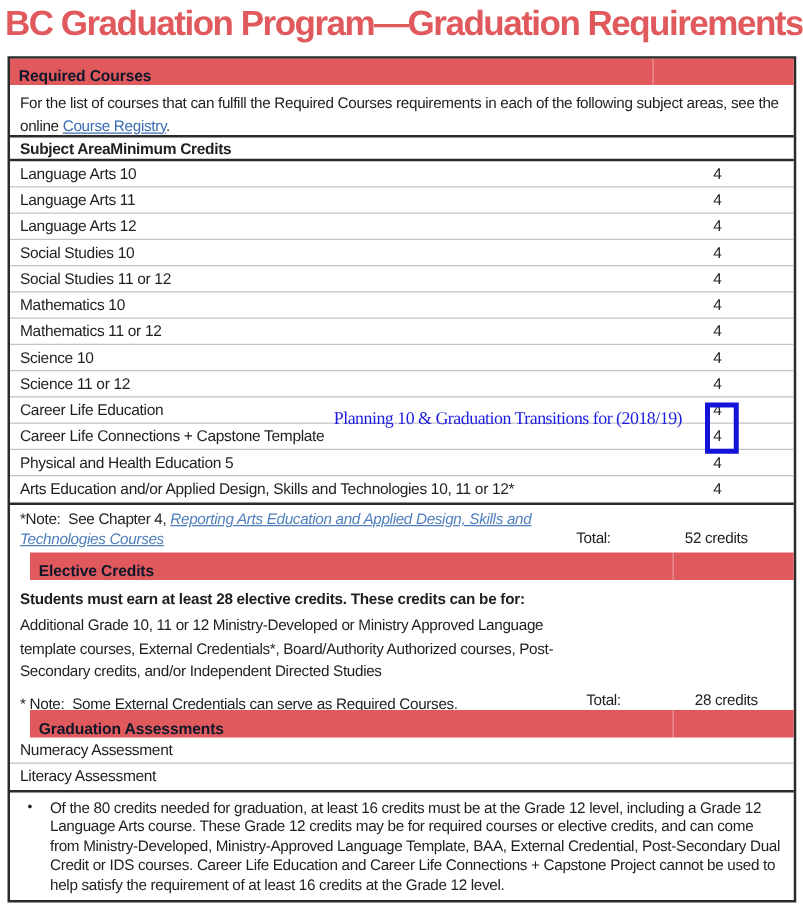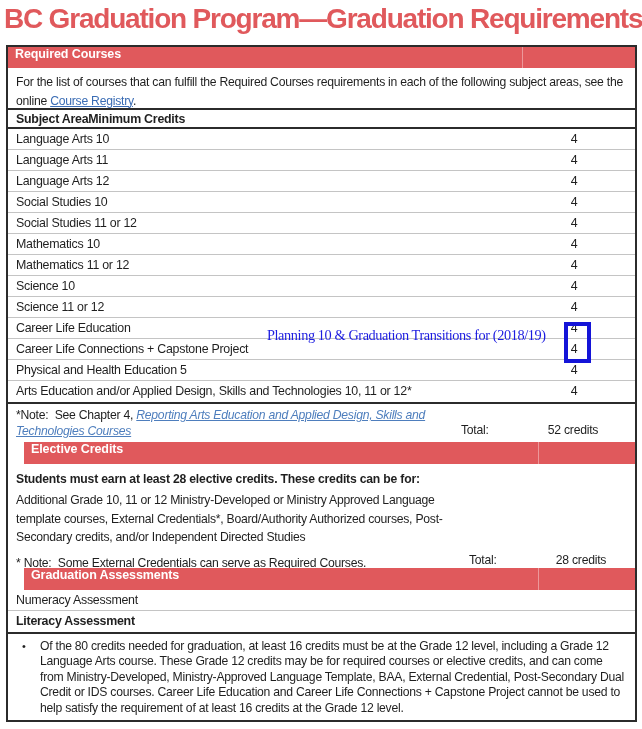--- a/index.html
+++ b/index.html
@@ -21,23 +21,23 @@
   .title{
     position:absolute;left:4px;top:3px;width:634px;
     font-size:28px;font-weight:bold;letter-spacing:-1.2px;
     color:var(--accent-red);white-space:nowrap;
   }
   .doc{
     position:absolute;left:6px;top:45px;width:631px;height:677px;
     border:2px solid var(--border-dark);background:#fff;
   }
   .bar{
-    position:relative;background:var(--accent-red);color:#ffffff;
+    position:relative;background:var(--accent-red);color:#0f172a;
     font-size:12.5px;font-weight:bold;padding-left:7px;
-    display:flex;align-items:flex-start;letter-spacing:-0.1px;
+    display:flex;align-items:flex-end;letter-spacing:-0.1px;
   }
   .bar.h21{height:21px;} .bar.h22{height:22px;margin-left:16px;}
   .seam{position:absolute;left:514px;top:0;bottom:0;width:1px;background:rgba(255,255,255,0.38);}
   .intro{
     height:40px;padding:5px 8px 0 8px;font-size:12.2px;letter-spacing:-0.25px;line-height:18.5px;
   }
   .link{color:var(--link-blue);text-decoration:underline;cursor:pointer;}
   .link.italic{color:var(--note-link-blue);font-style:italic;}
   .thead{
     height:21px;border-top:2px solid var(--border-dark);border-bottom:2px solid var(--border-dark);
@@ -64,21 +64,21 @@
     position:relative;height:104px;padding:8px 8px 0 8px;
     font-size:12.2px;letter-spacing:-0.25px;
   }
   .ebold{font-weight:bold;letter-spacing:-0.2px;}
   .ebody{margin-top:5px;width:462px;line-height:18.5px;}
   .enote{position:relative;margin-top:9px;height:16px;}
   .arow{
     height:21px;line-height:20px;border-bottom:1px solid var(--row-line);
     font-size:12.4px;letter-spacing:-0.25px;padding-left:8px;
   }
-  .arow.last{border-bottom:none;font-weight:bold;}
+  .arow.last{border-bottom:none;}
   .footnote{
     height:88px;border-top:2px solid var(--border-dark);
     padding:5px 10px 0 14px;display:flex;
     font-size:12.2px;letter-spacing:-0.25px;line-height:15.4px;
   }
   .bullet{width:18px;flex:0 0 18px;line-height:15.4px;font-size:11px;}
   .ftext{flex:1;}
   .annotation{
     position:absolute;left:259px;top:280px;width:300px;
     font-family:"Liberation Serif",serif;font-size:14.3px;letter-spacing:-0.4px;
@@ -114,21 +114,21 @@
     <div class="row"><span>Language Arts 10</span><span class="credits">4</span></div>
     <div class="row"><span>Language Arts 11</span><span class="credits">4</span></div>
     <div class="row"><span>Language Arts 12</span><span class="credits">4</span></div>
     <div class="row"><span>Social Studies 10</span><span class="credits">4</span></div>
     <div class="row"><span>Social Studies 11 or 12</span><span class="credits">4</span></div>
     <div class="row"><span>Mathematics 10</span><span class="credits">4</span></div>
     <div class="row"><span>Mathematics 11 or 12</span><span class="credits">4</span></div>
     <div class="row"><span>Science 10</span><span class="credits">4</span></div>
     <div class="row"><span>Science 11 or 12</span><span class="credits">4</span></div>
     <div class="row"><span>Career Life Education</span><span class="credits">4</span></div>
-    <div class="row"><span>Career Life Connections + Capstone Project</span><span class="credits">4</span></div>
+    <div class="row"><span>Career Life Connections + Capstone Template</span><span class="credits">4</span></div>
     <div class="row"><span>Physical and Health Education 5</span><span class="credits">4</span></div>
     <div class="row"><span>Arts Education and/or Applied Design, Skills and Technologies 10, 11 or 12*</span><span class="credits">4</span></div>
   </div>
 
   <div class="noterow">
     <div class="notetext">
       <span class="pre">*Note:  See Chapter 4, </span><a class="link italic">Reporting Arts Education and Applied Design, Skills and Technologies Courses</a>
     </div>
     <span class="total-label">Total:</span>
     <span class="total-value">52 credits</span>

